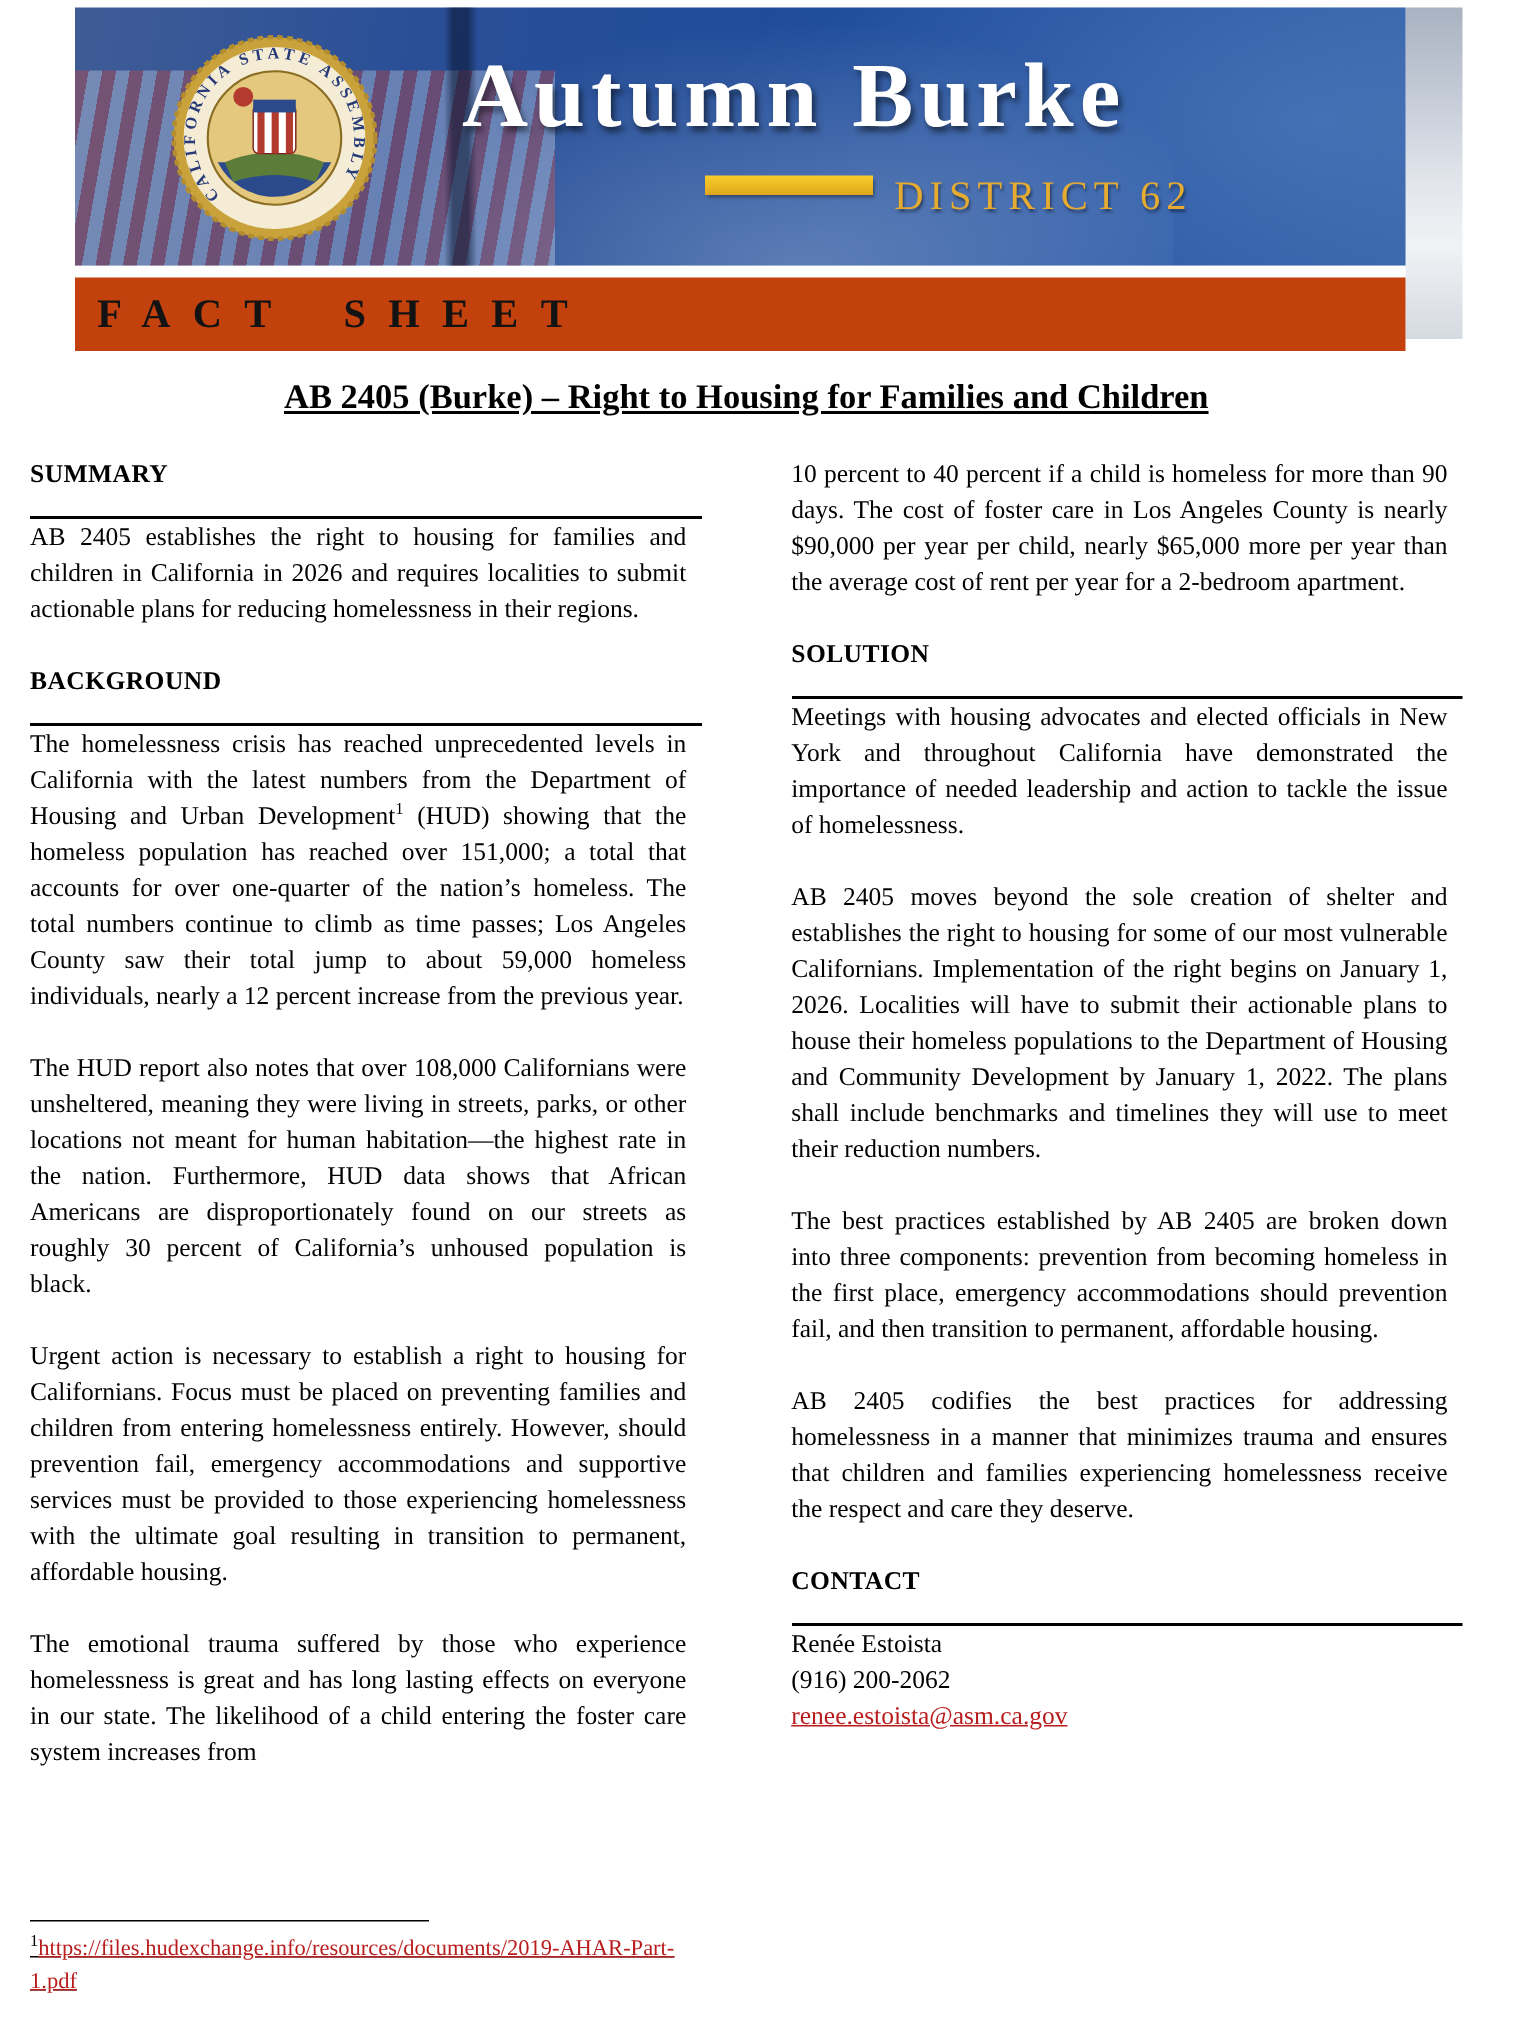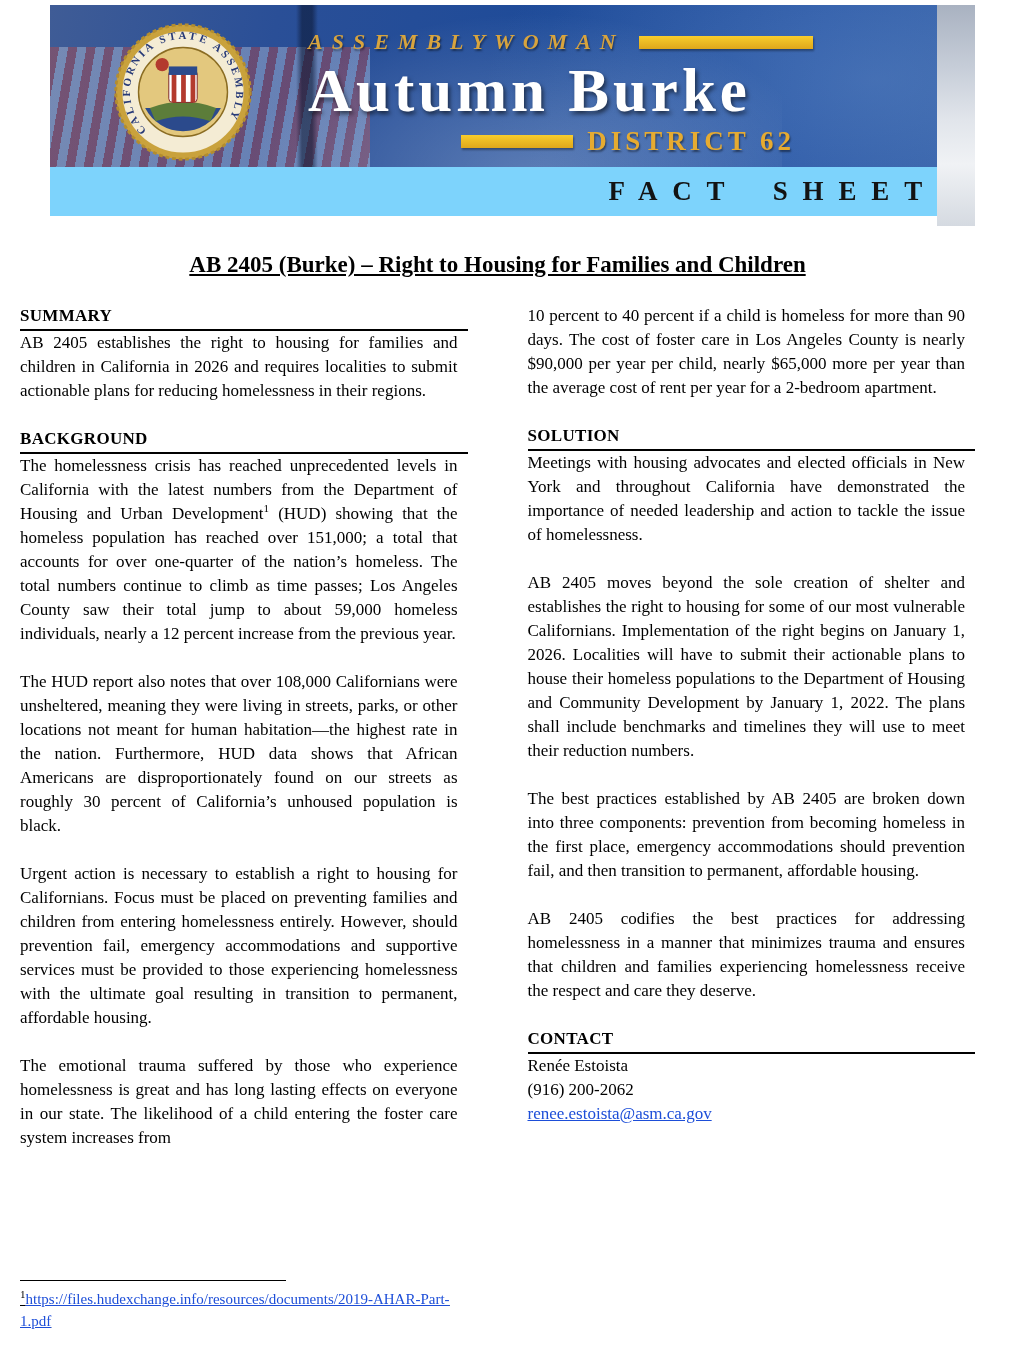--- a/index.html
+++ b/index.html
@@ -38,46 +38,46 @@
   }
   .bar { background:linear-gradient(180deg,#f8cd2c,#dfa71b); box-shadow:1px 2px 2px rgba(0,0,0,.35); }
   .bar1 { flex:1; height:13px; margin-left:14px; }
   .name-big {
     font-weight:bold; font-size:61px; letter-spacing:4px; color:#ffffff; line-height:1.0;
     text-shadow:2px 3px 4px rgba(0,0,0,.55); margin-top:5px; white-space:nowrap;
   }
   .row3 { display:flex; align-items:center; justify-content:flex-end; margin-top:5px; padding-right:18px; }
   .bar3 { width:112px; height:13px; margin-right:14px; }
   .district {
-    font-weight:bold; font-size:27px; letter-spacing:4px; color:#e6ab31;
-    text-shadow:1px 2px 2px rgba(0,0,0,.45); white-space:nowrap;
+    font-weight:normal; font-size:27px; letter-spacing:4px; color:#e6ab31;
+    text-shadow:1px 2px 2px rgba(0,0,0,.45); white-space:nowrap;margin-top:15px;
   }
   .fact-band {
-    position:absolute; left:0; top:162px; width:887px; height:49px; background:#7dd3fc;
-    display:flex; align-items:center; justify-content:flex-end;
+    position:absolute; left:0; top:180px; width:887px; height:49px; background:#c2410c;
+    display:flex; align-items:center; justify-content:flex-start;
   }
   .fact-text {
     font-weight:bold; font-size:27px; letter-spacing:0.55em; word-spacing:0.45em;
     color:#131313; text-indent:0.55em; white-space:nowrap;
   }
 
   
   .content { position:absolute; left:20px; top:252px; width:955px; }
   .doc-title { text-align:center; font-size:23px; font-weight:bold; margin-bottom:26px;text-decoration:underline; }
   .columns { display:flex; gap:60px; }
   .col { flex:1; font-size:17px; line-height:24px; text-align:justify; }
   .section {
     font-size:17px; line-height:24px; font-weight:bold; letter-spacing:0.3px;
-    border-bottom:2px solid #000; padding-bottom:1px; margin-top:24px;
+    border-bottom:2px solid #000; padding-bottom:16px; margin-top:24px;
   }
   .section.first { margin-top:0; }
   .col p { margin:0 10px 24px 0; }
   .contact-block p { margin:0; text-align:left; }
   sup.fn-ref { font-size:11px; line-height:0; vertical-align:super; }
-  a.link { color:#1d4ed8; text-decoration:underline; cursor:pointer; }
+  a.link { color:#b91c1c; text-decoration:underline; cursor:pointer; }
 
   
   .footnote { position:absolute; left:20px; top:1280px; width:445px; font-size:15px; line-height:22px;text-decoration:underline; }
   .footnote-rule { width:266px; border-top:1.5px solid #000; margin-bottom:7px; }
   .footnote a.link { overflow-wrap:anywhere; }
   .fn-marker { font-size:11px; vertical-align:super; line-height:0; }
 </style>
 </head>
 <body>
 
@@ -103,24 +103,20 @@
           <rect x="83" y="52" width="5" height="34" fill="#b33a2e"></rect>
           <rect x="60" y="48" width="30" height="9" fill="#2b4a8c"></rect>
           <circle cx="53" cy="46" r="7" fill="#b33a2e"></circle>
           <text font-family="Liberation Serif, serif" font-size="11.5" font-weight="bold" fill="#273a77" letter-spacing="3">
             <textPath href="#sealArc" startOffset="12%">CALIFORNIA STATE ASSEMBLY</textPath>
           </text>
         </svg>
       </div>
 
       <div class="banner-text">
-        <div class="row1">
-          <span class="aw">ASSEMBLYWOMAN</span>
-          <span class="bar bar1"></span>
-        </div>
         <div class="name-big">Autumn Burke</div>
         <div class="row3">
           <span class="bar bar3"></span>
           <span class="district">DISTRICT 62</span>
         </div>
       </div>
     </div>
 
     <div class="fact-band">
       <span class="fact-text">FACT SHEET</span>

